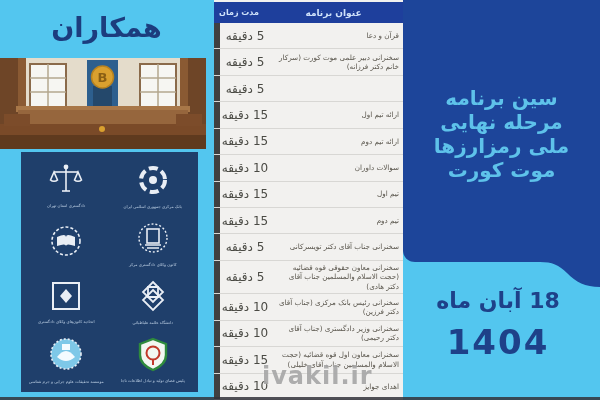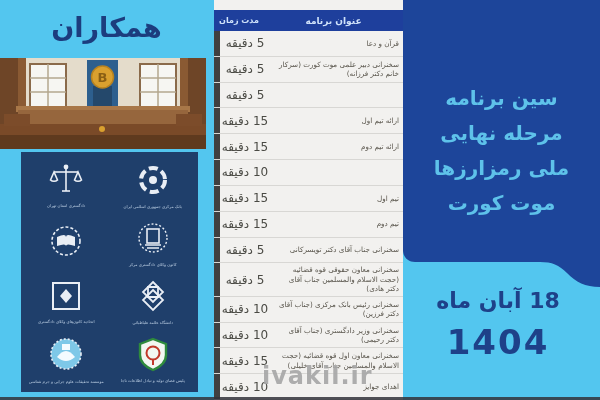--- a/index.html
+++ b/index.html
@@ -13,35 +13,35 @@
   .logos-box{position:absolute;left:21px;top:152px;width:177px;height:240px;
     background:#1f3f6b;display:grid;grid-template-columns:1fr 1fr;grid-template-rows:repeat(4,1fr);
     align-items:center;justify-items:center;padding:4px 2px;box-sizing:border-box;}
   .logo-cell{display:flex;flex-direction:column;align-items:center;justify-content:center;gap:2px;width:80px;}
   .logo-caption{color:#cfe0f2;font-size:4px;line-height:5px;text-align:center;direction:rtl;opacity:.85;}
 
   
   .schedule{position:absolute;left:214px;top:0;width:189px;height:400px;
     background:#f2f1ef;display:flex;flex-direction:column;}
   .schedule-header{display:flex;background:#1e3f9c;color:#cfe2fa;font-weight:bold;
-    min-height:21px;align-items:center;margin-top:10px;}
+    min-height:21px;align-items:center;margin-top:2px;}
   .schedule-header .dur{width:50px;font-size:8px;text-align:center;direction:rtl;}
   .schedule-header .ttl{flex:1;font-size:9px;text-align:center;direction:rtl;}
   .schedule-rows{flex:1;display:flex;flex-direction:column;}
   .srow{display:flex;align-items:center;border-bottom:1px solid #d8d7d4;flex:1;}
   .srow .dur{width:50px;font-size:12px;color:#4a4a44;text-align:center;direction:rtl;
     border-left:6px solid #404040;align-self:stretch;display:flex;align-items:center;justify-content:center;}
   .srow .ttl{flex:1;font-size:7.2px;line-height:9.5px;color:#5a564d;
     direction:rtl;padding:2px 4px;}
 
   
   .right-panel{position:absolute;left:403px;top:0;width:197px;height:400px;}
   .right-panel svg.bgshape{position:absolute;left:0;top:0;}
   .rp-title{position:absolute;left:0;top:86px;width:197px;display:flex;flex-direction:column;
-    gap:11px;align-items:center;direction:rtl;}
+    align-items:center;direction:rtl;}
   .rp-title div{color:#5ec2ea;font-size:20px;font-weight:bold;letter-spacing:.5px;}
   .rp-date{position:absolute;left:0;top:288px;width:190px;text-align:center;direction:rtl;
     color:#1e4189;font-weight:bold;}
   .rp-date .d1{font-size:22px;}
   .rp-date .d2{font-size:34px;margin-top:9px;letter-spacing:2px;}
 
   .watermark{position:absolute;left:262px;top:362px;font-size:24px;font-weight:bold;
     color:rgba(130,130,130,.65);text-shadow:0 0 1px rgba(255,255,255,.8);letter-spacing:1px;}
   .bottom-strip{position:absolute;left:0;bottom:0;width:600px;height:3px;background:#33333a;opacity:.85;}
 </style>
@@ -183,20 +183,21 @@
         <div class="srow">
           <div class="dur">15 دقیقه</div>
           <div class="ttl">ارائه تیم اول</div>
         </div>
         <div class="srow">
           <div class="dur">15 دقیقه</div>
           <div class="ttl">ارائه تیم دوم</div>
         </div>
         <div class="srow">
           <div class="dur">10 دقیقه</div>
+          <div class="ttl">سوالات داوران</div>
         </div>
         <div class="srow">
           <div class="dur">15 دقیقه</div>
           <div class="ttl">تیم اول</div>
         </div>
         <div class="srow">
           <div class="dur">15 دقیقه</div>
           <div class="ttl">تیم دوم</div>
         </div>
         <div class="srow">

